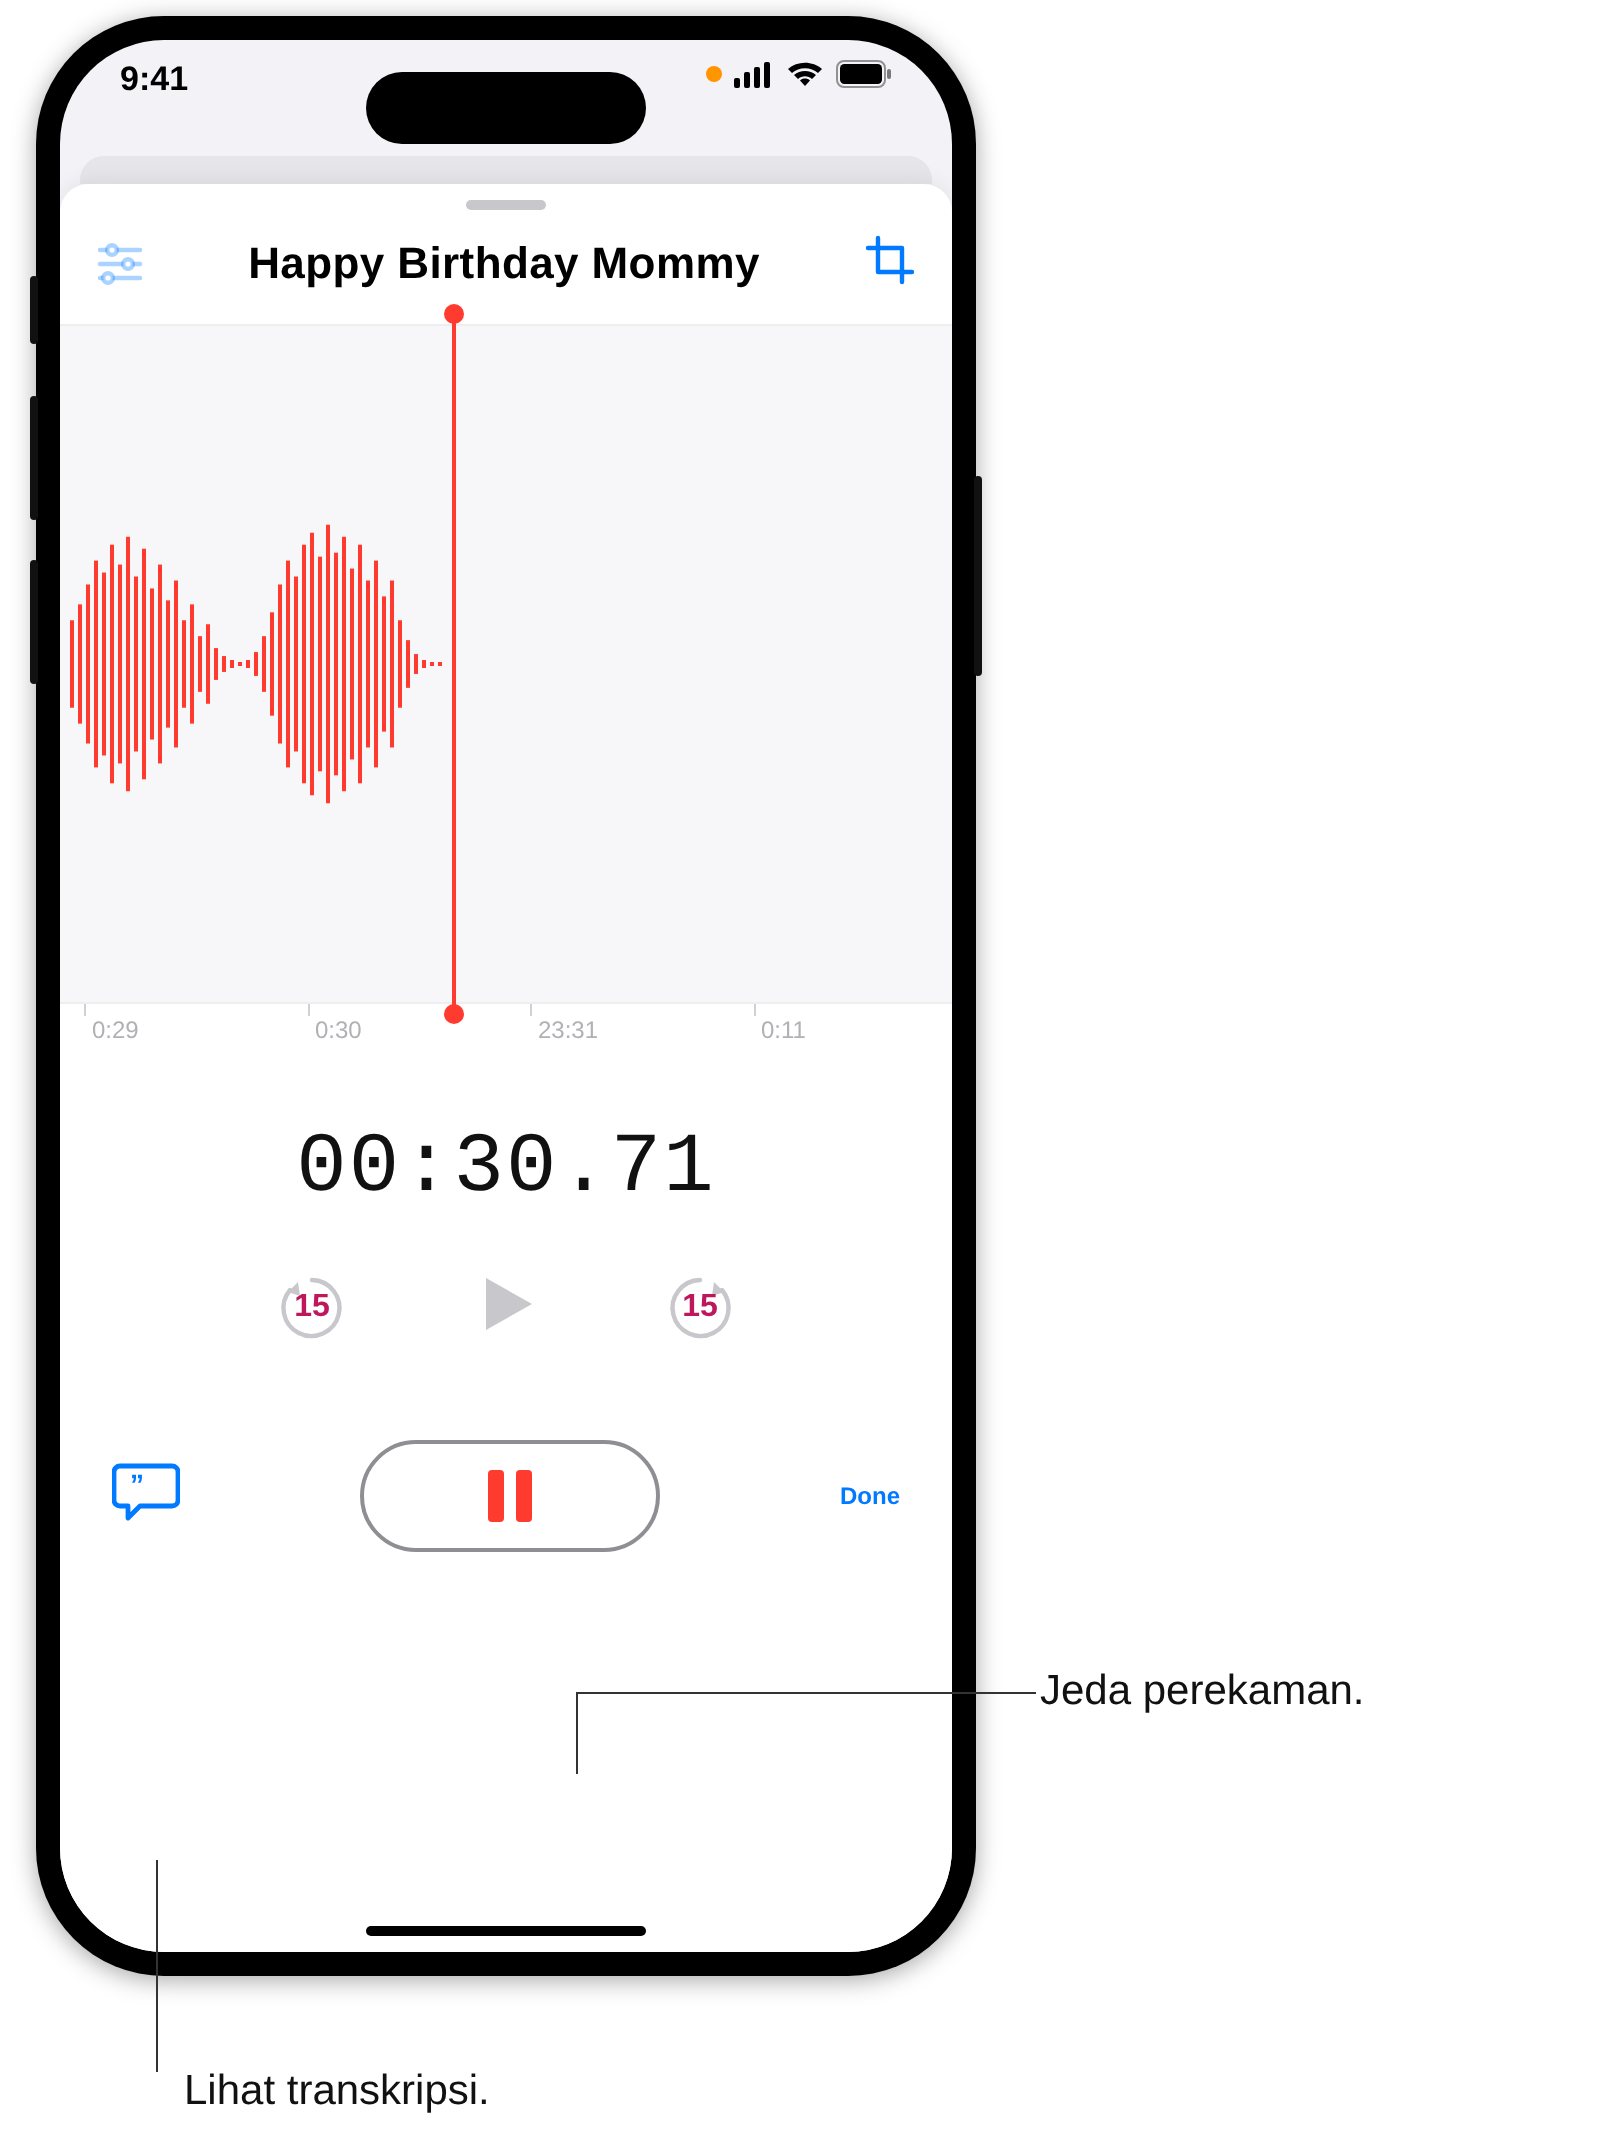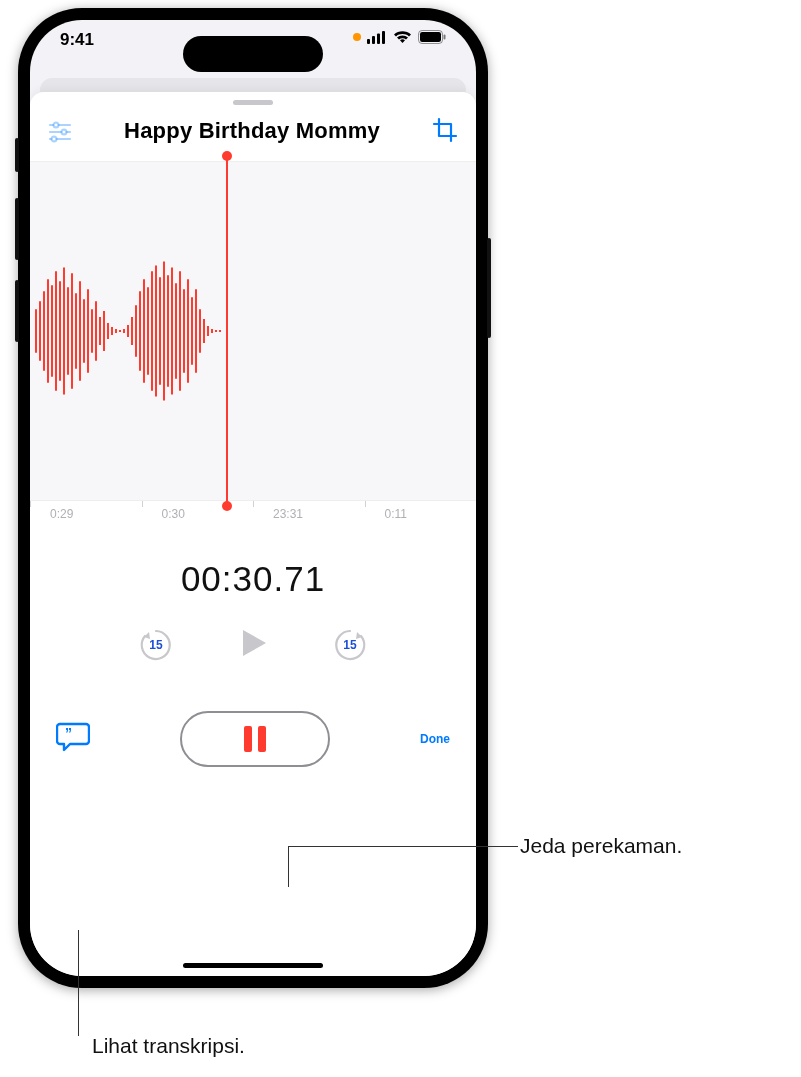--- a/index.html
+++ b/index.html
@@ -97,38 +97,39 @@
       content:''; position:absolute; left:-4px; width:10px; height:10px;
       border-radius:50%; background:#ff3b30;
     }
     .playhead::before{ top:-5px; }
     .playhead::after{ bottom:-5px; }
     .wave-svg { position:absolute; left:0; top:0; width:100%; height:100%; }
     .ruler {
       height:36px; display:flex; font-size:12px; color:#b0b0b5;
       padding: 6px 0 0;
     }
-    .tick { flex:1; position:relative; text-align:left; padding-left:20px;}
+    .tick { flex:1; position:relative; text-align:left; padding-left:4px;margin-left:12px;}
     .tick::before{content:''; position:absolute; left:0; top:-6px; width:1px; height:6px; background:#d0d0d5;}
     .elapsed {
       text-align:center;
-      font-size:35px; font-weight:400;
+      font-size:42px; font-weight:400;
       font-variant-numeric: tabular-nums;
       letter-spacing:1px;
       margin-top: 22px;
       color:#111;
+      font-family:Liberation Mono, monospace;
     }
     .playback-row{
       display:flex; justify-content:center; align-items:center; gap:60px;
       margin-top: 26px;
       color:#c7c7cc;
     }
     .skip { position:relative; width:40px; height:40px; }
     .skip svg { width:100%; height:100%; }
-    .skip .n { position:absolute; inset:0; display:flex; align-items:center; justify-content:center; font-size:12px; font-weight:600; color:#1d4ed8; }
+    .skip .n { position:absolute; inset:0; display:flex; align-items:center; justify-content:center; font-size:16px; font-weight:600; color:#be185d; }
     .play-icon svg{ width:34px; height:34px; }
     .bottom-row{
       display:flex; align-items:center; justify-content:space-between;
       padding: 0 26px;
       margin-top: 46px;
     }
     .transcript-btn { color:#007aff; }
     .pause-pill {
       width:150px; height:56px; border-radius:30px;
       border:2px solid #8e8e93;

